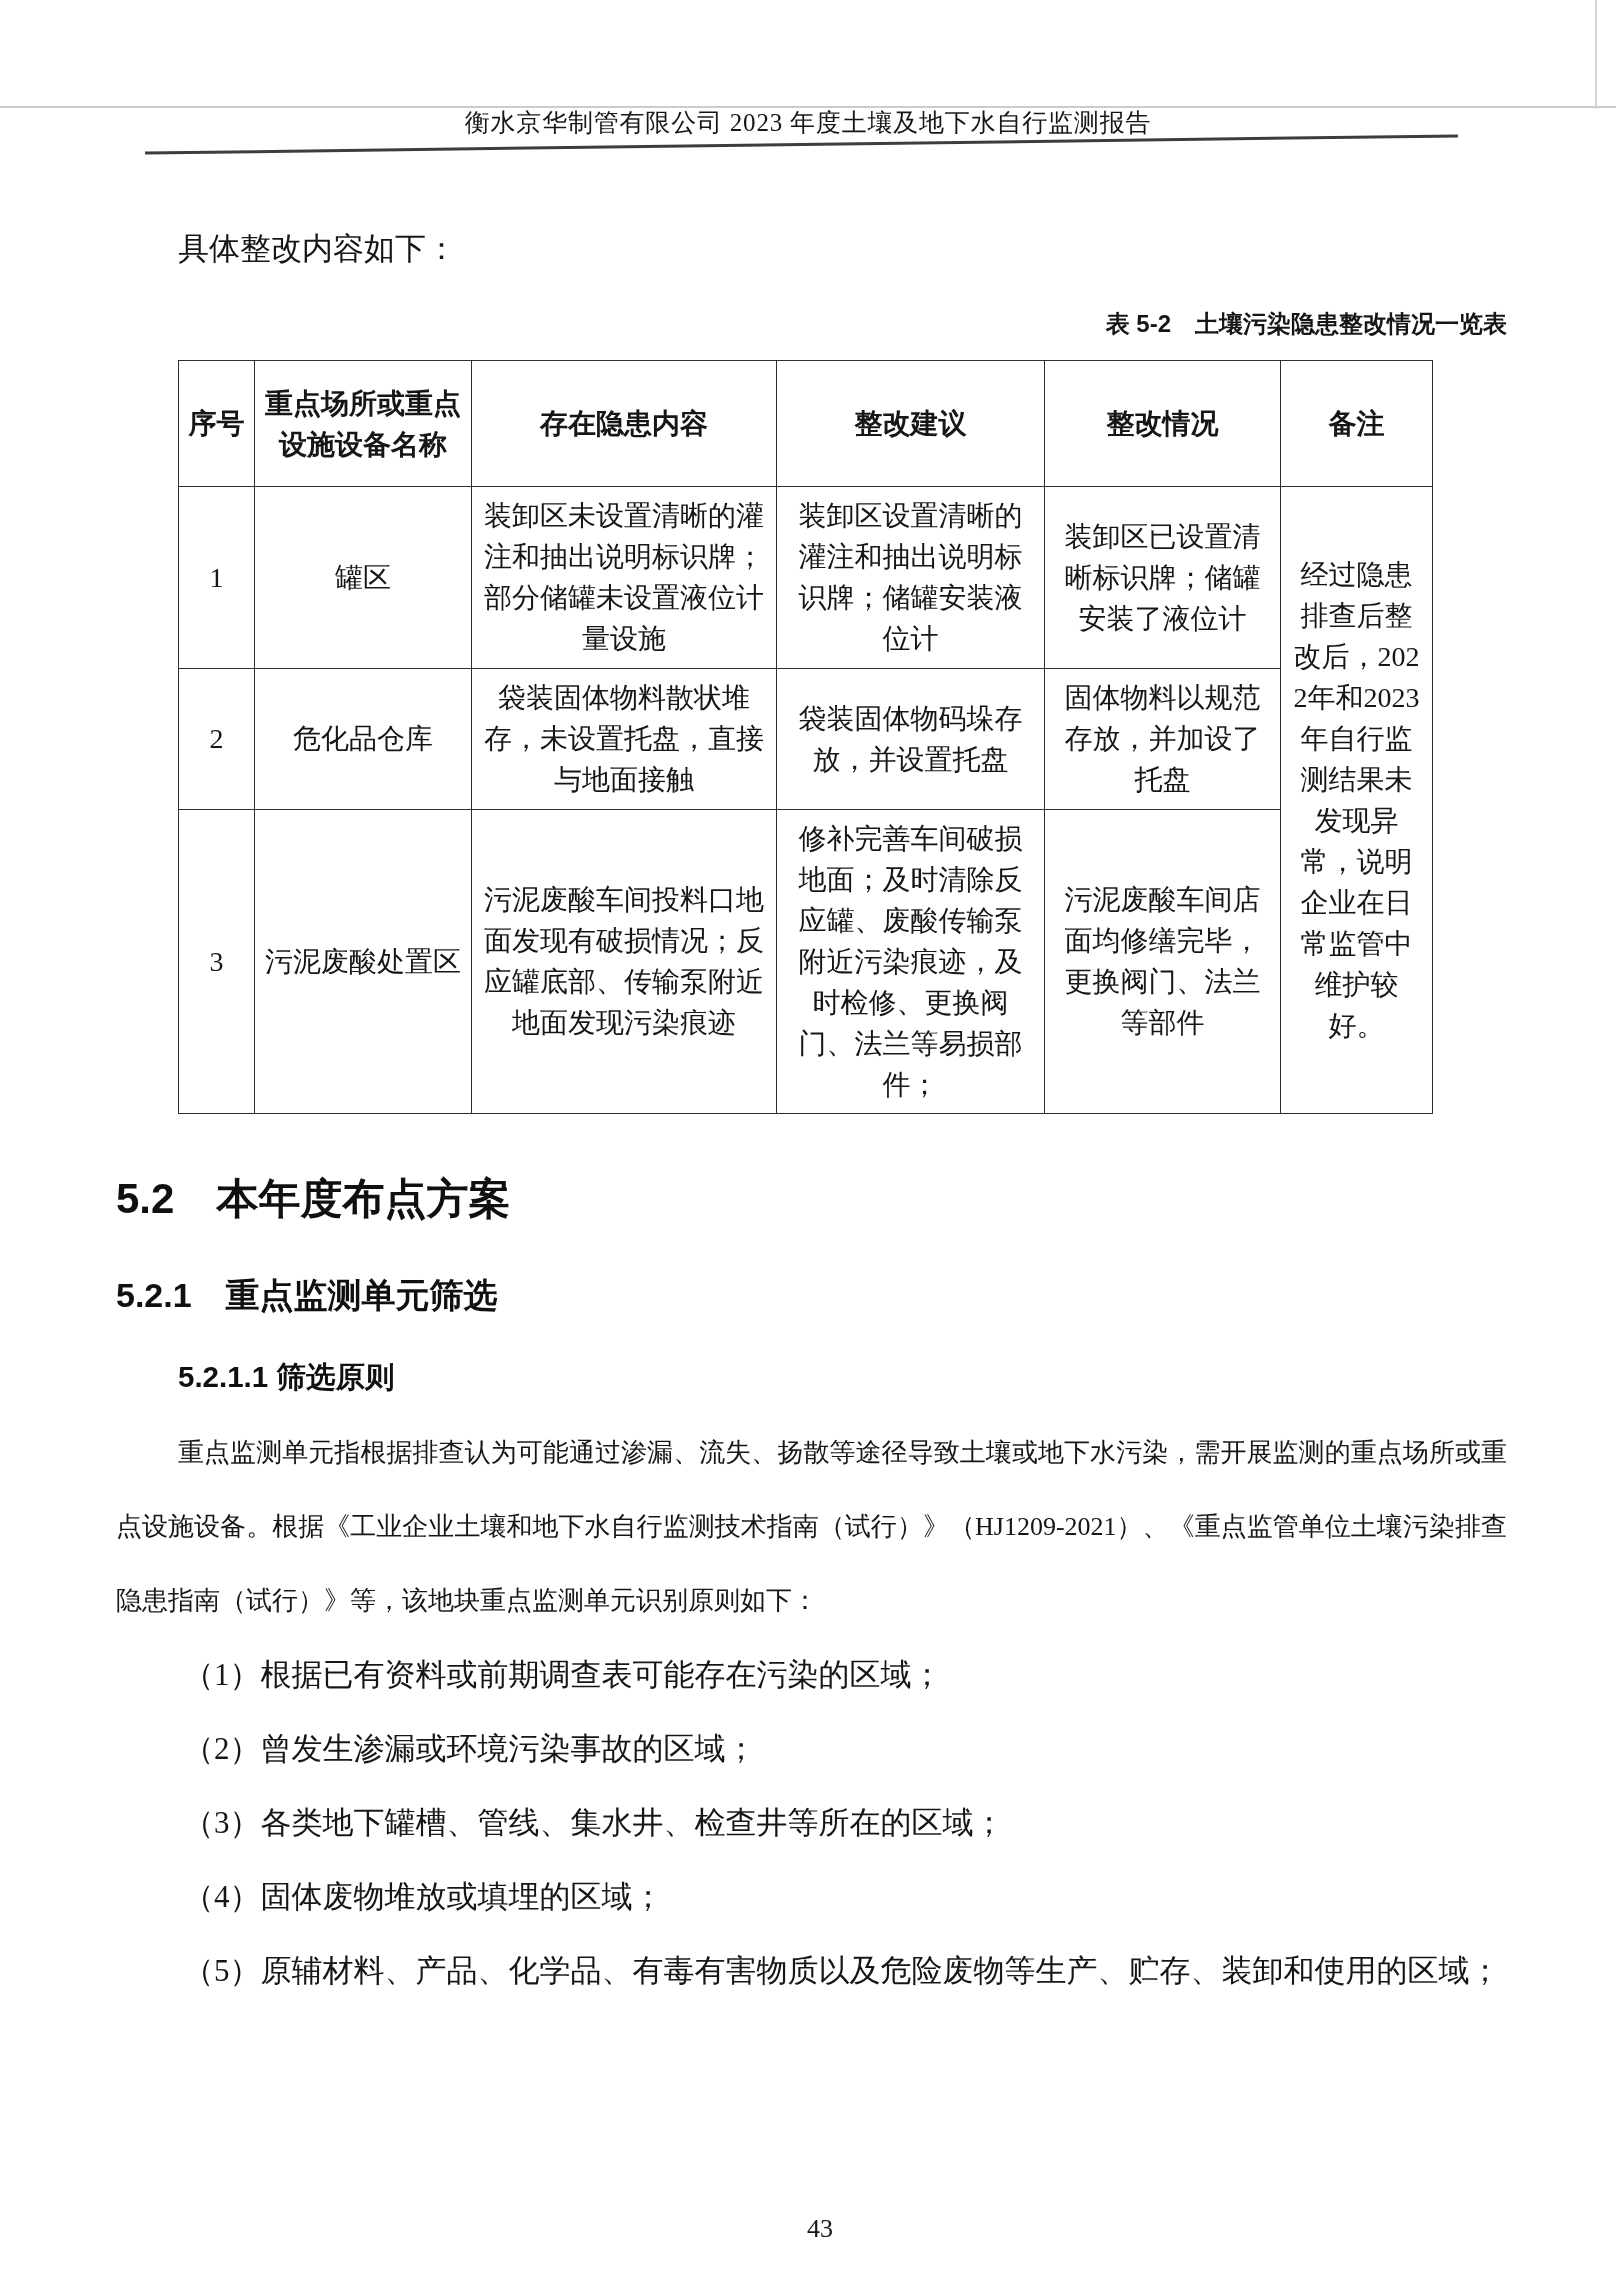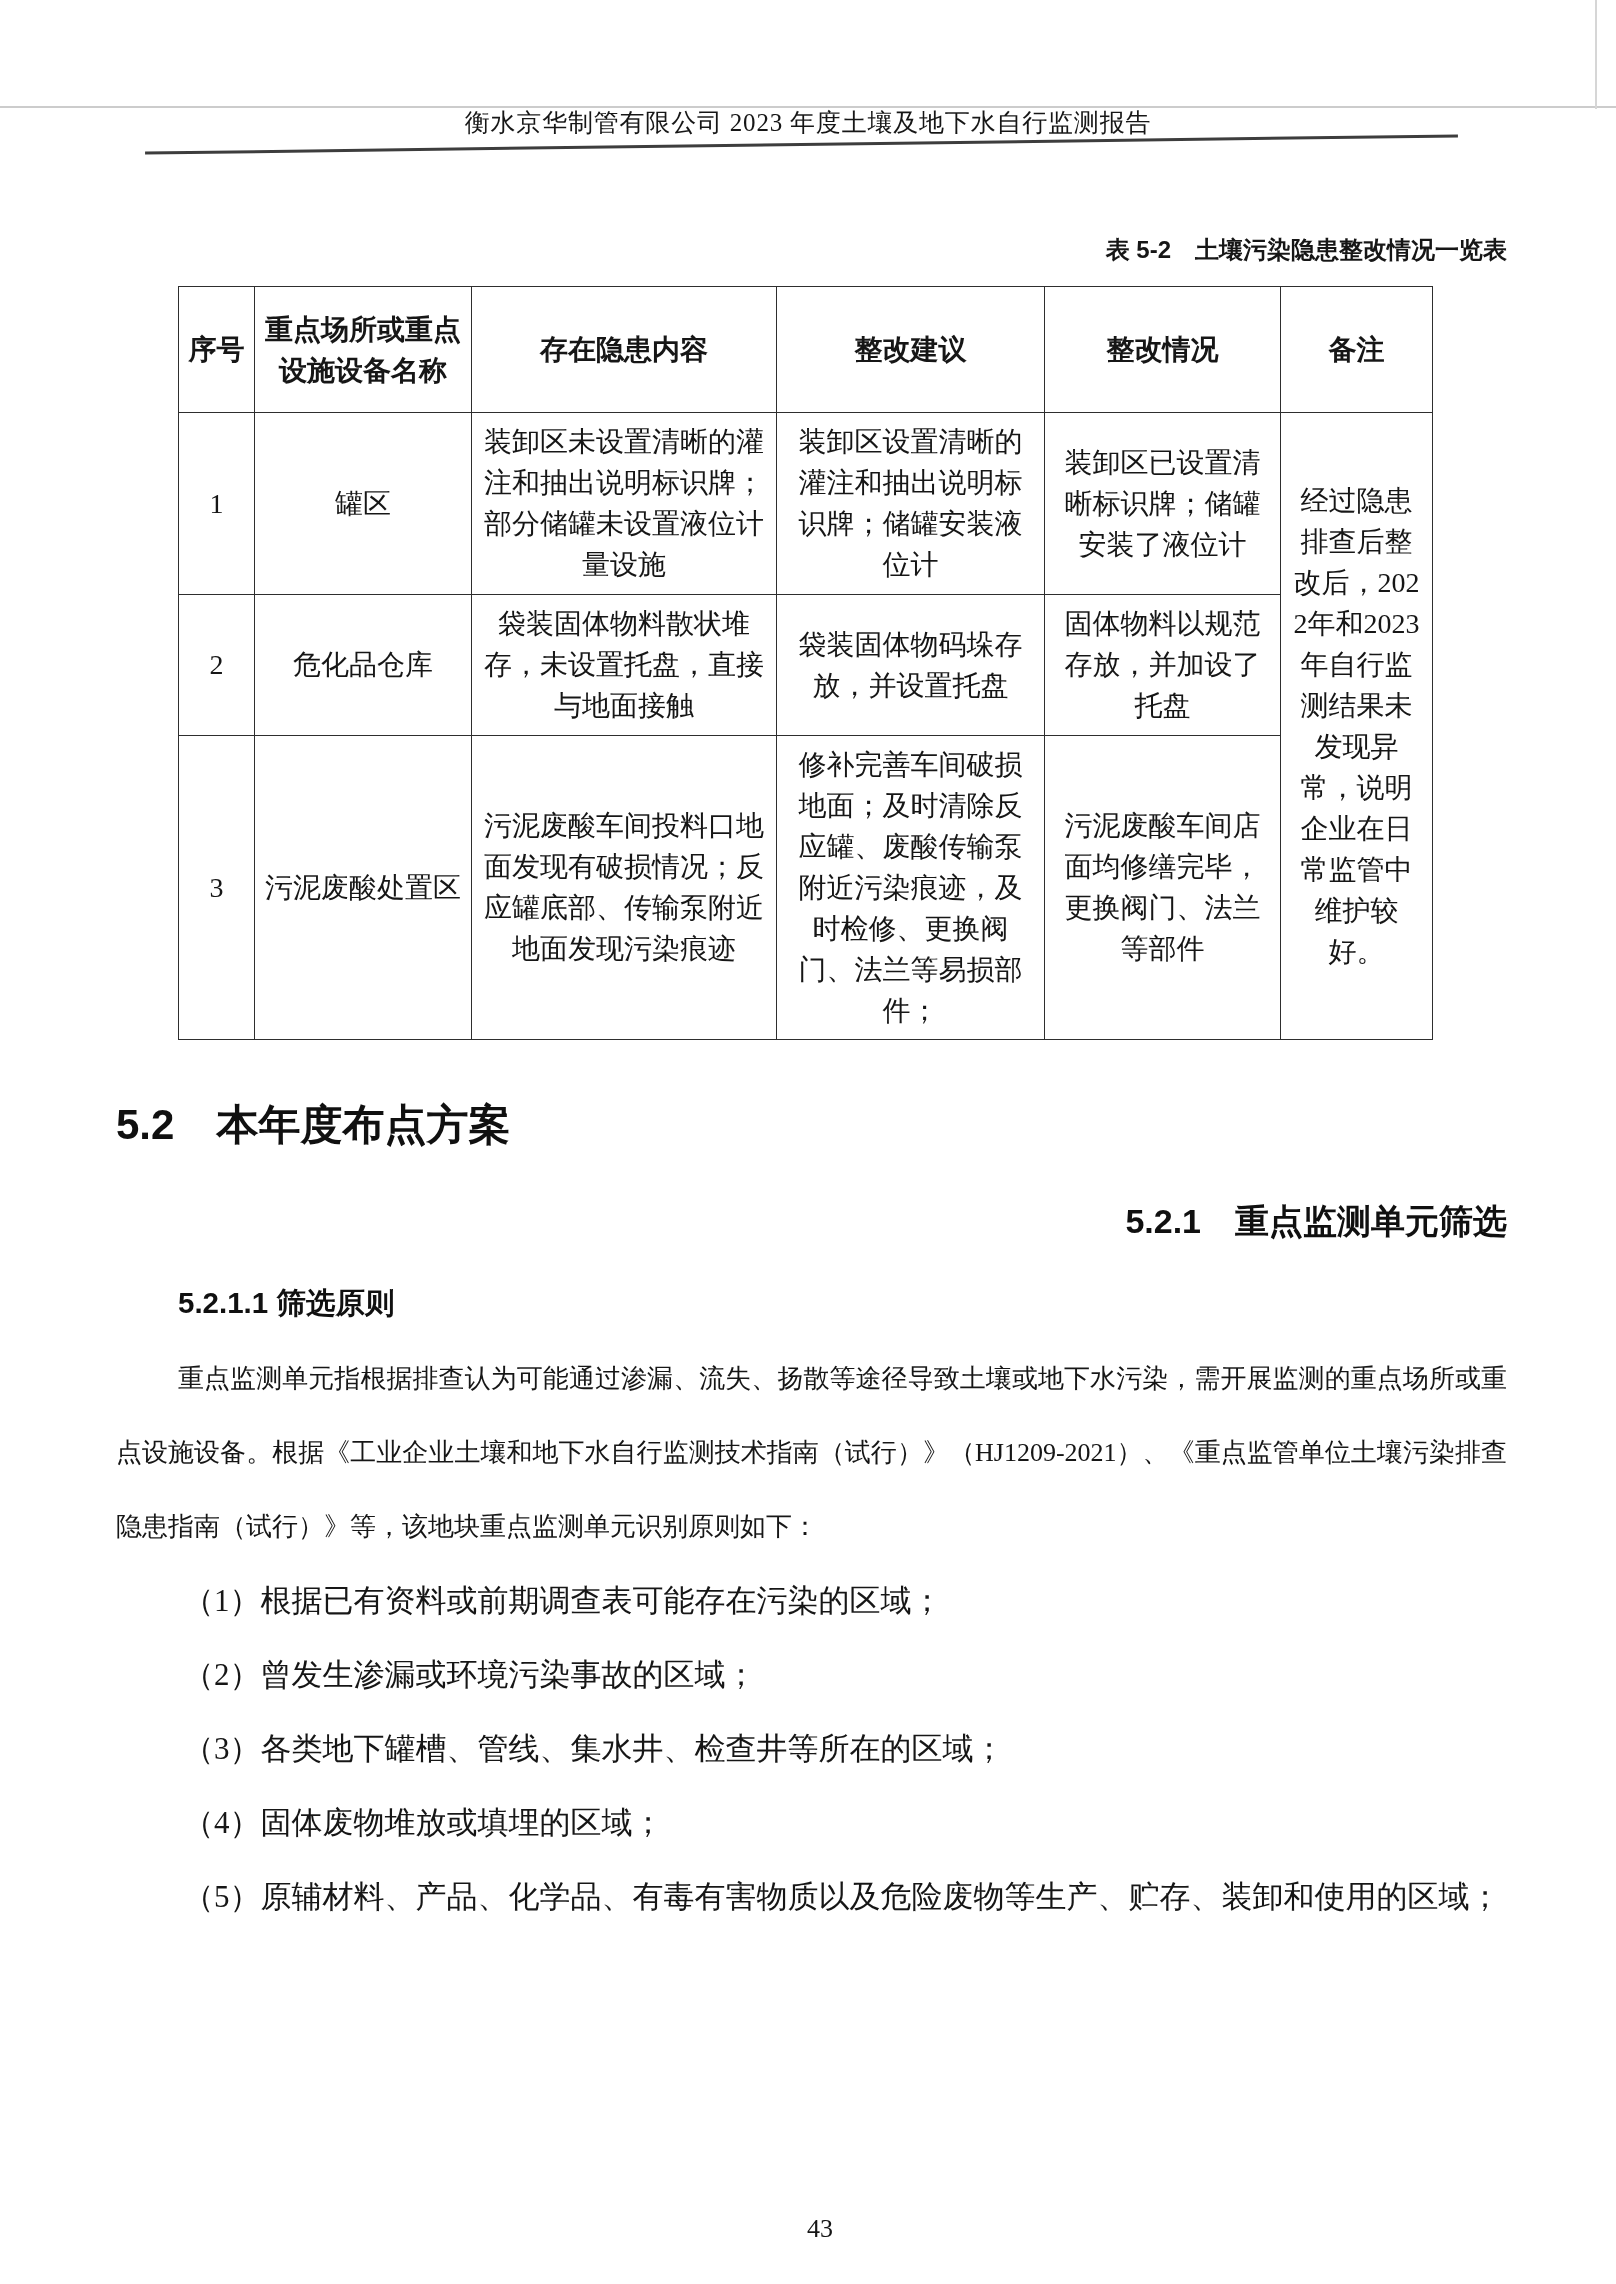--- a/index.html
+++ b/index.html
@@ -49,21 +49,21 @@
   tr.row-2 { height:126px; }
   tr.row-3 { height:202px; }
   td.cell-remark { line-height:42px; padding:8.4px 10px; }
 
   h2.sec {
     font-family:"Liberation Sans", sans-serif; font-weight:bold;
     font-size:42px; line-height:51px; margin:59px 0 0 0; color:#101010;
   }
   h3.sec {
     font-family:"Liberation Sans", sans-serif; font-weight:bold;
-    font-size:34px; line-height:45px; margin:49px 0 0 0; color:#101010;text-align:right;
+    font-size:34px; line-height:45px; margin:49px 0 0 0; color:#101010;
   }
   h4.sec {
     font-family:"Liberation Sans", sans-serif; font-weight:bold;
     font-size:29.5px; line-height:40px; margin:39px 0 16px 62px; color:#101010;
   }
 
   .body-para {
     font-size:26px; line-height:74px; text-indent:62px;
     text-align:justify; margin:18.5px 0 0 0;
   }
@@ -83,20 +83,21 @@
 <div class="page">
 
   <div class="scan-topline"></div>
   <div class="scan-edge-v"></div>
 
   <div class="header-title">衡水京华制管有限公司 2023 年度土壤及地下水自行监测报告</div>
   <div class="header-rule"></div>
 
   <div class="content">
 
+    <p class="intro">具体整改内容如下：</p>
 
     <div class="table-caption">表 5-2　土壤污染隐患整改情况一览表</div>
 
     <table class="remediation">
       <colgroup>
         <col style="width:76px">
           <col style="width:217px">
           <col style="width:305px">
         <col style="width:268px">
           <col style="width:236px">

